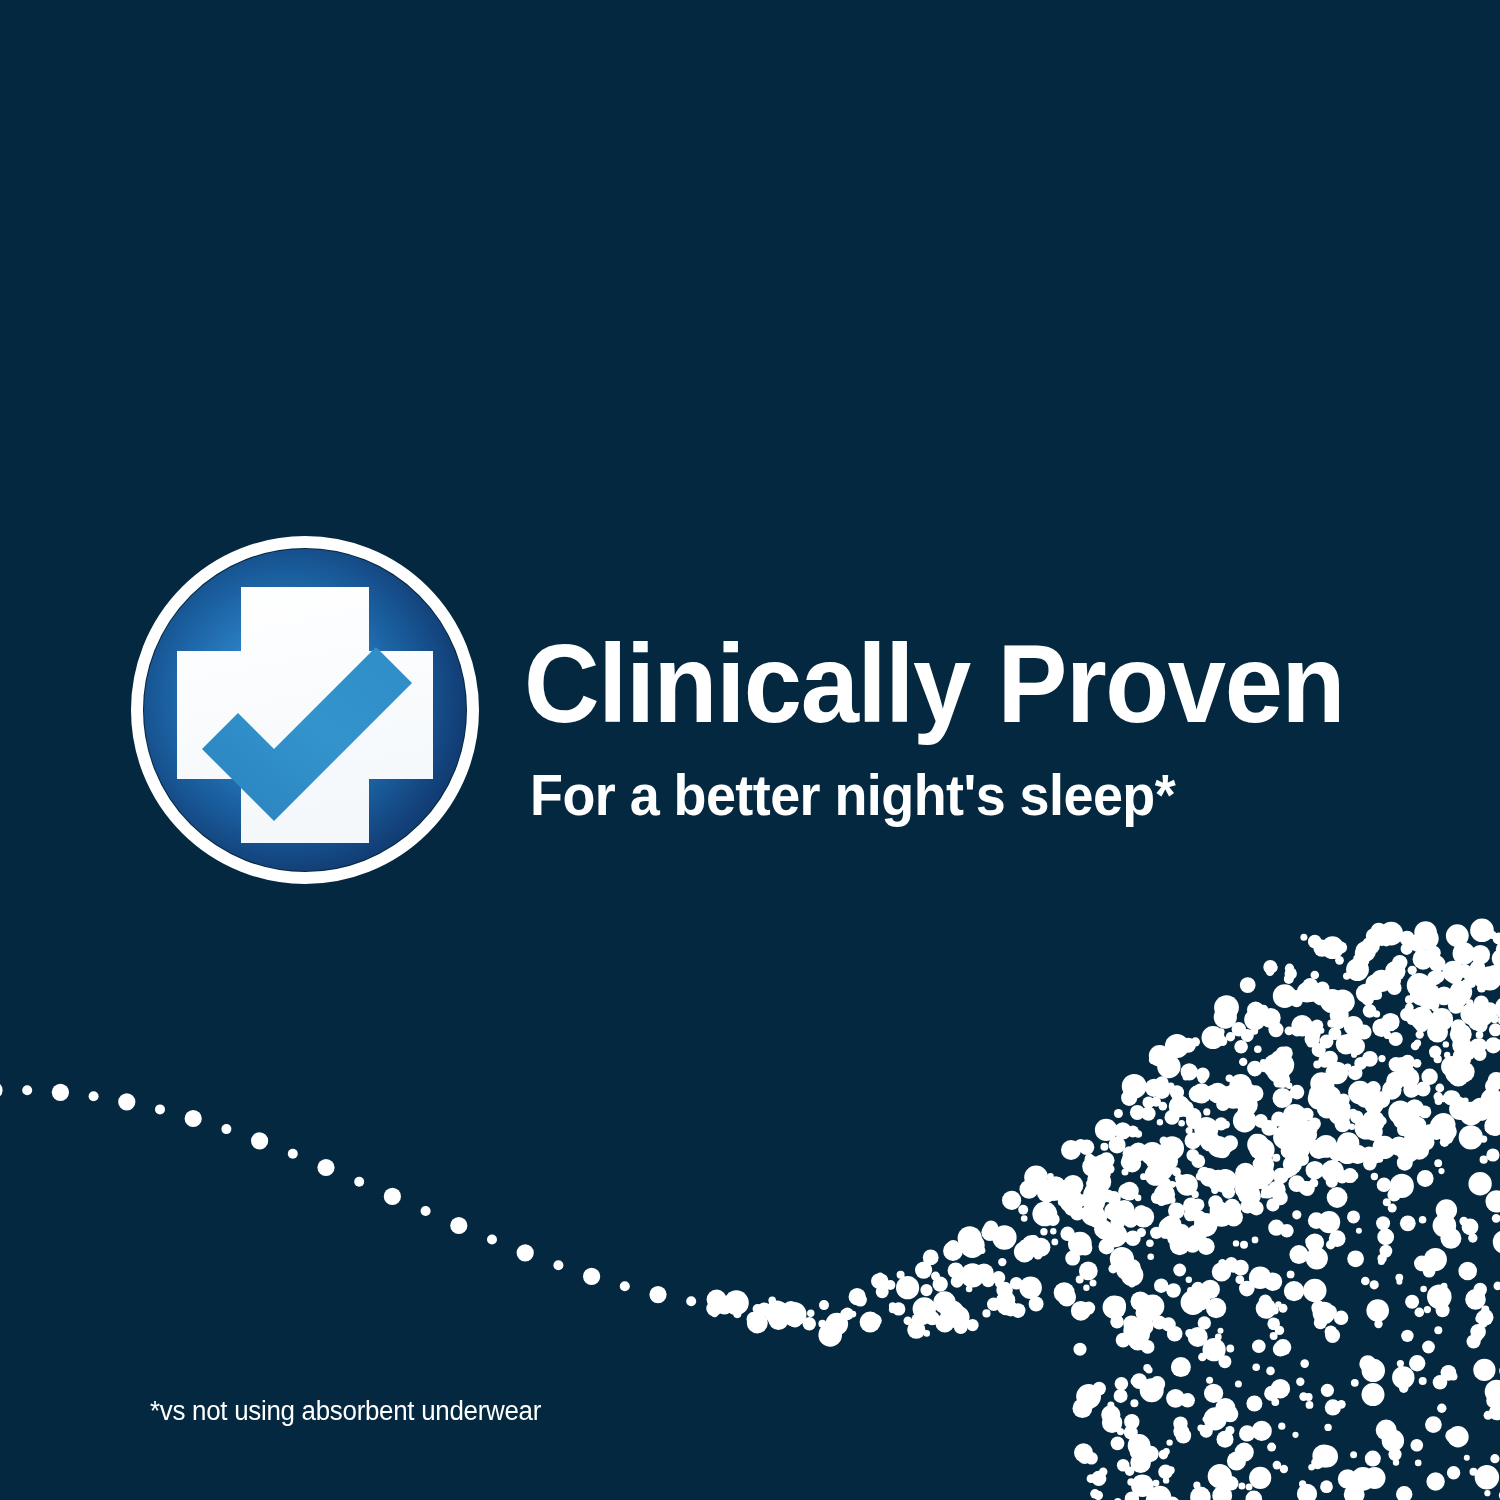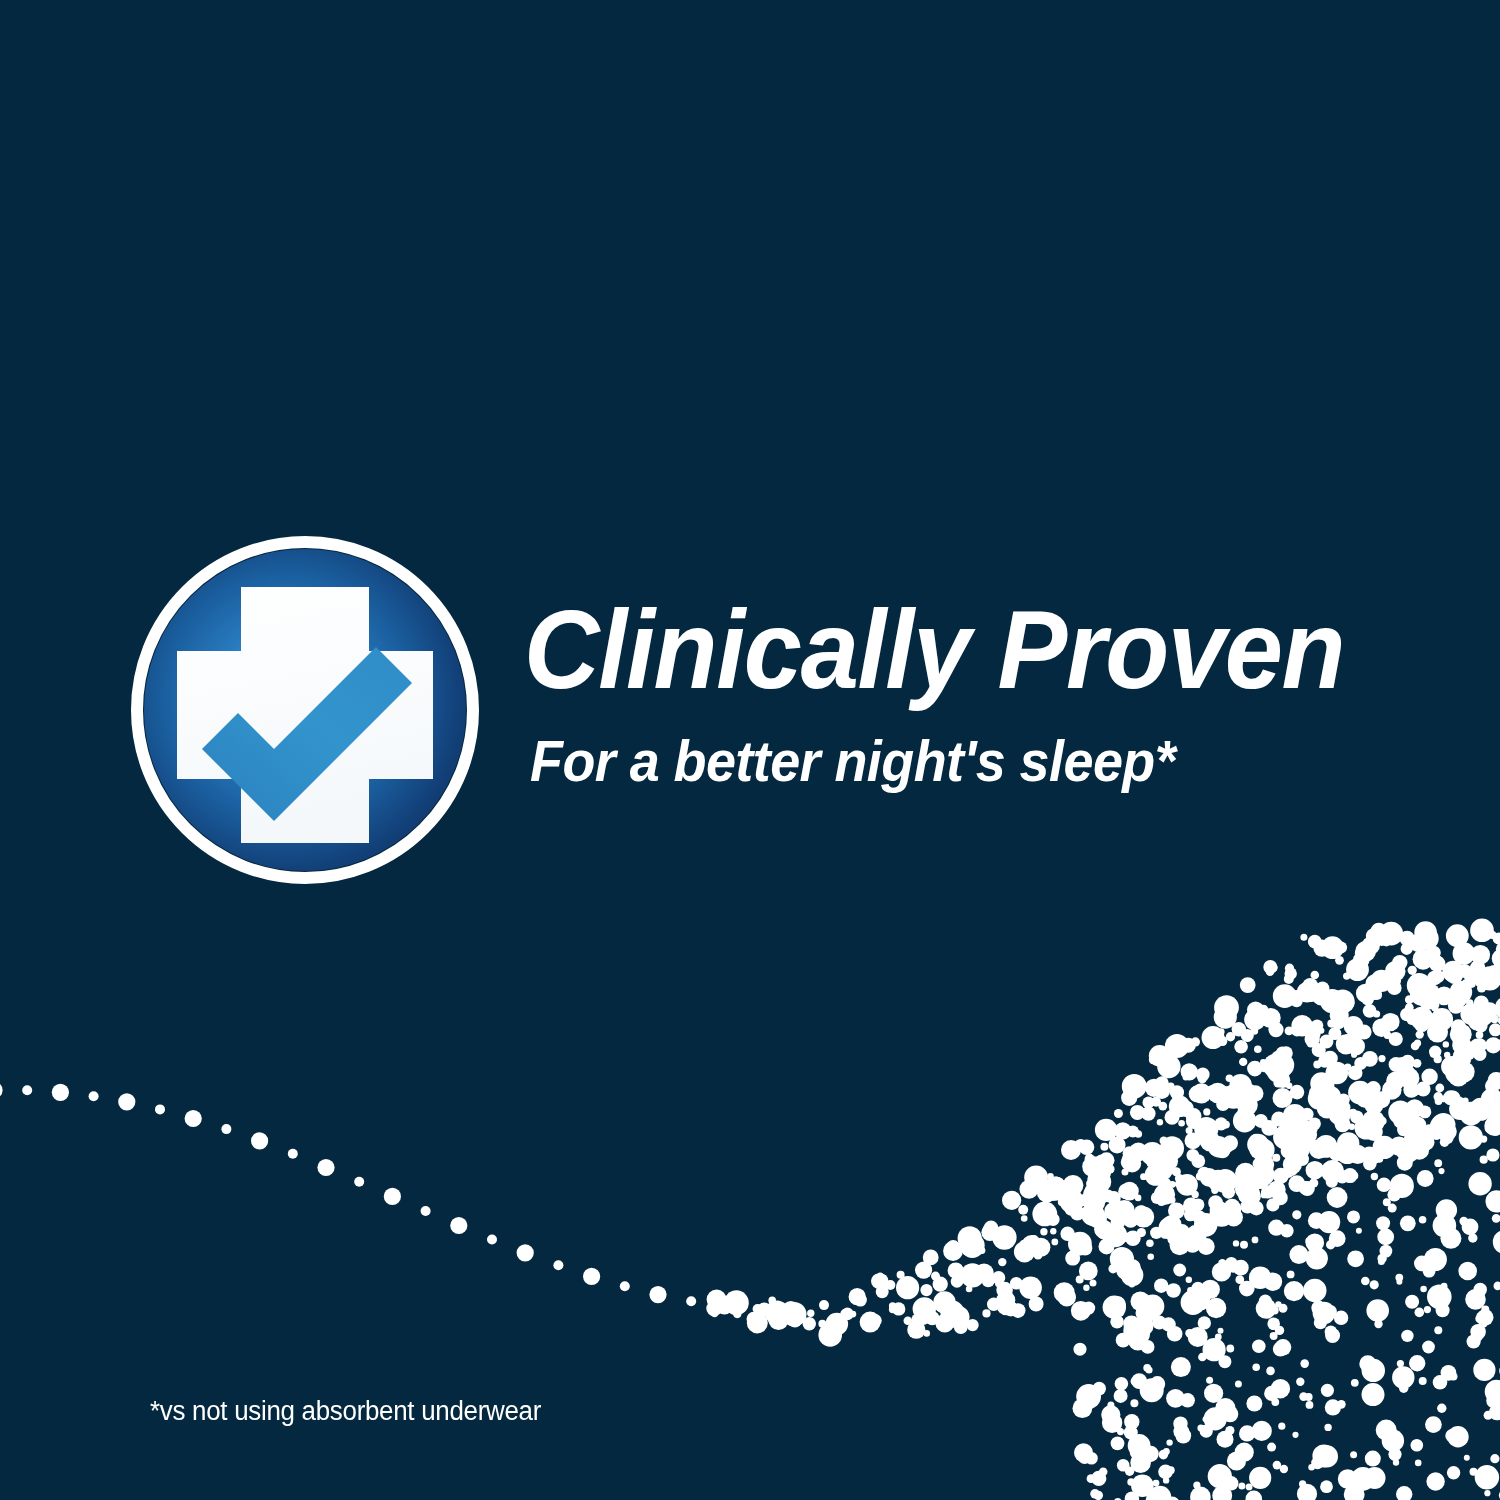--- a/index.html
+++ b/index.html
@@ -36,23 +36,22 @@
     left: 124px;
     top: 529px;
     width: 362px;
     height: 362px;
   }
 
   
   #headline-block {
     position: absolute;
     left: 524px;
-    top: 594px;
+    top: 628px;
     width: 920px;
-    font-style: italic;
   }
   .headline {
     font-family: "Liberation Sans", sans-serif;
     font-weight: bold;
     font-size: 112px;
     line-height: 1.0;
     letter-spacing: -1.5px;
     color: #ffffff;
     margin: 0;
     white-space: nowrap;

